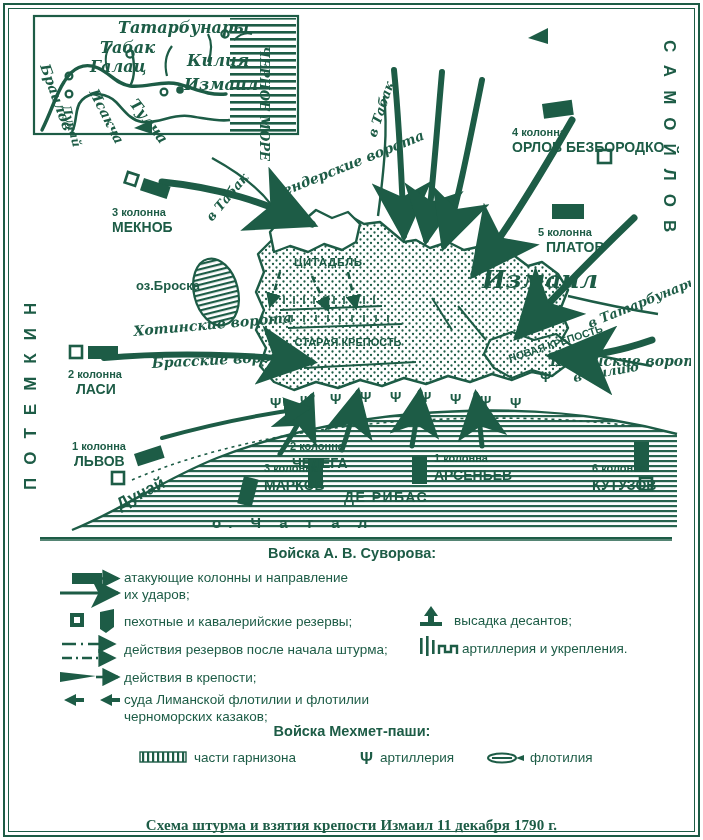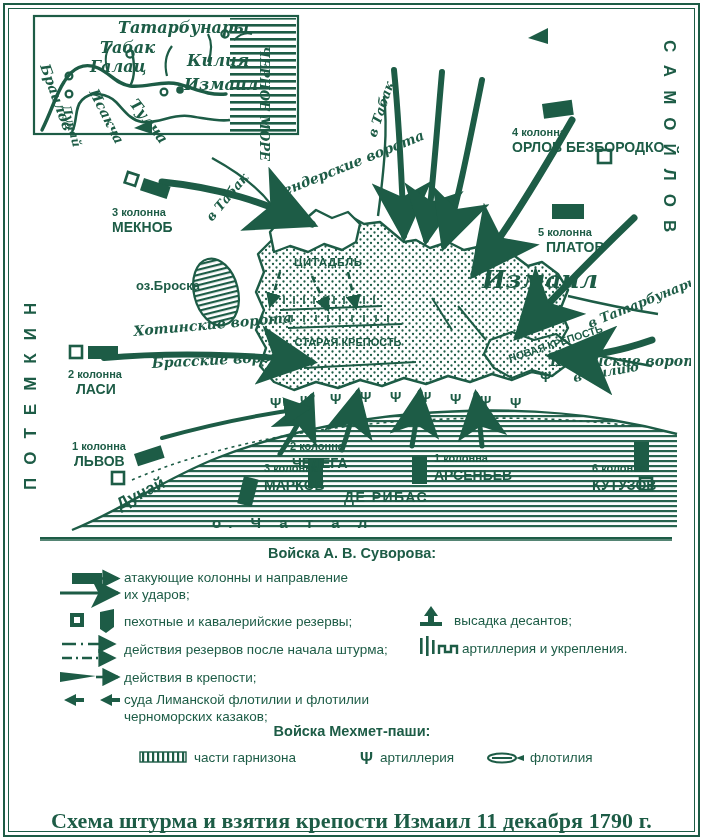--- a/index.html
+++ b/index.html
@@ -42,21 +42,21 @@
   
   .lbl-italic { font-family: "DejaVu Serif", serif; font-style: italic; font-weight: bold; }
   .lbl-bold   { font-family: "Liberation Sans", sans-serif; font-weight: bold; }
   .title-bar {
     position: absolute;
     left: 0; bottom: 6px;
     width: 703px;
     text-align: center;
     font-family: "Liberation Serif", serif;
     font-weight: bold;
-    font-size: 22px;
+    font-size: 15px;
     color: #1d5c46;
     letter-spacing: 0.1px;
   }
   .legend-divider {
     stroke: #1d5c46; stroke-width: 1.4;
   }
 </style>
 </head>
 <body>
 

